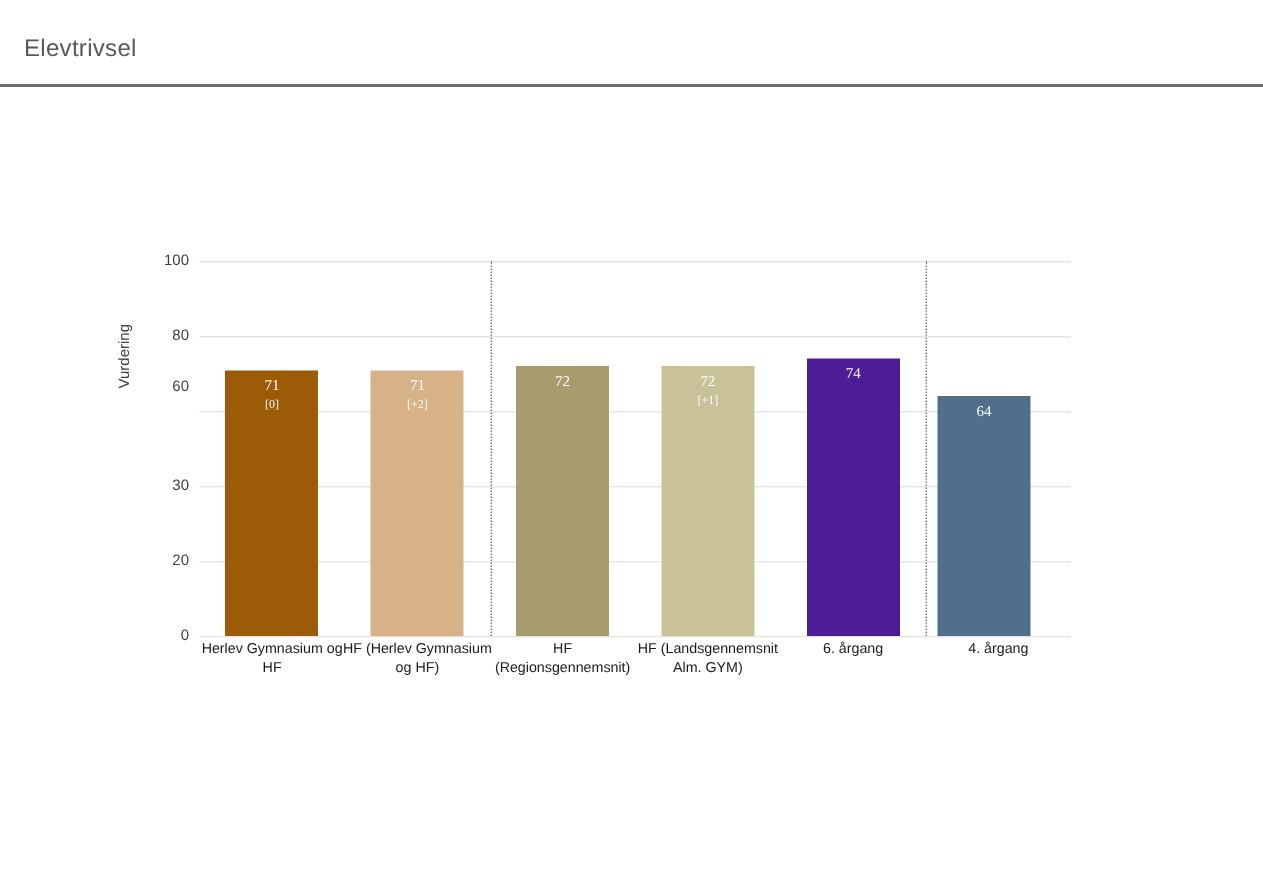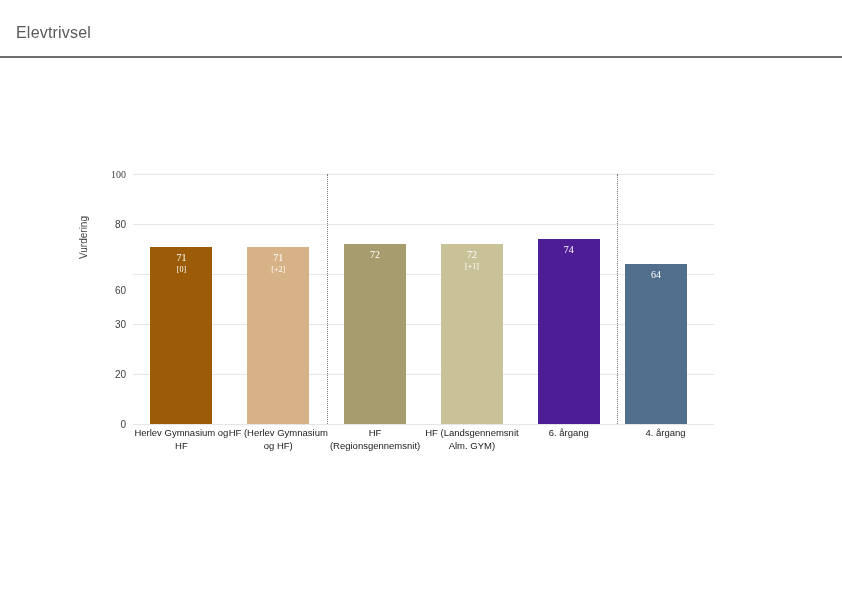--- a/index.html
+++ b/index.html
@@ -166,23 +166,23 @@
 </div>
 
 <div id="chart-area">
 
   <div id="y-axis-title">Vurdering</div>
 
   <div id="y-tick-labels">
       <div class="axis-tick-label" style="top: 250px;">0</div>
       <div class="axis-tick-label" style="top: 200px;">20</div>
       <div class="axis-tick-label" style="top: 150px;">30</div>
-      <div class="axis-tick-label" style="top: 116px;">60</div>
+      <div class="axis-tick-label" style="top: 84px;">60</div>
       <div class="axis-tick-label" style="top: 50px; margin-left: 11px;">80</div>
-      <div class="axis-tick-label" style="top: 0px; font-family: Liberation Serif, serif;">100</div>
+      <div class="axis-tick-label" style="top: 0px;">100</div>
     </div>
 
   <div id="plot">
     <div id="gridlines">
         <div class="gridline" style="top: 250px;"></div>
         <div class="gridline" style="top: 200px;"></div>
         <div class="gridline" style="top: 150px;"></div>
         <div class="gridline" style="top: 100px;"></div>
         <div class="gridline" style="top: 50px;"></div>
         <div class="gridline" style="top: 0px;"></div>

